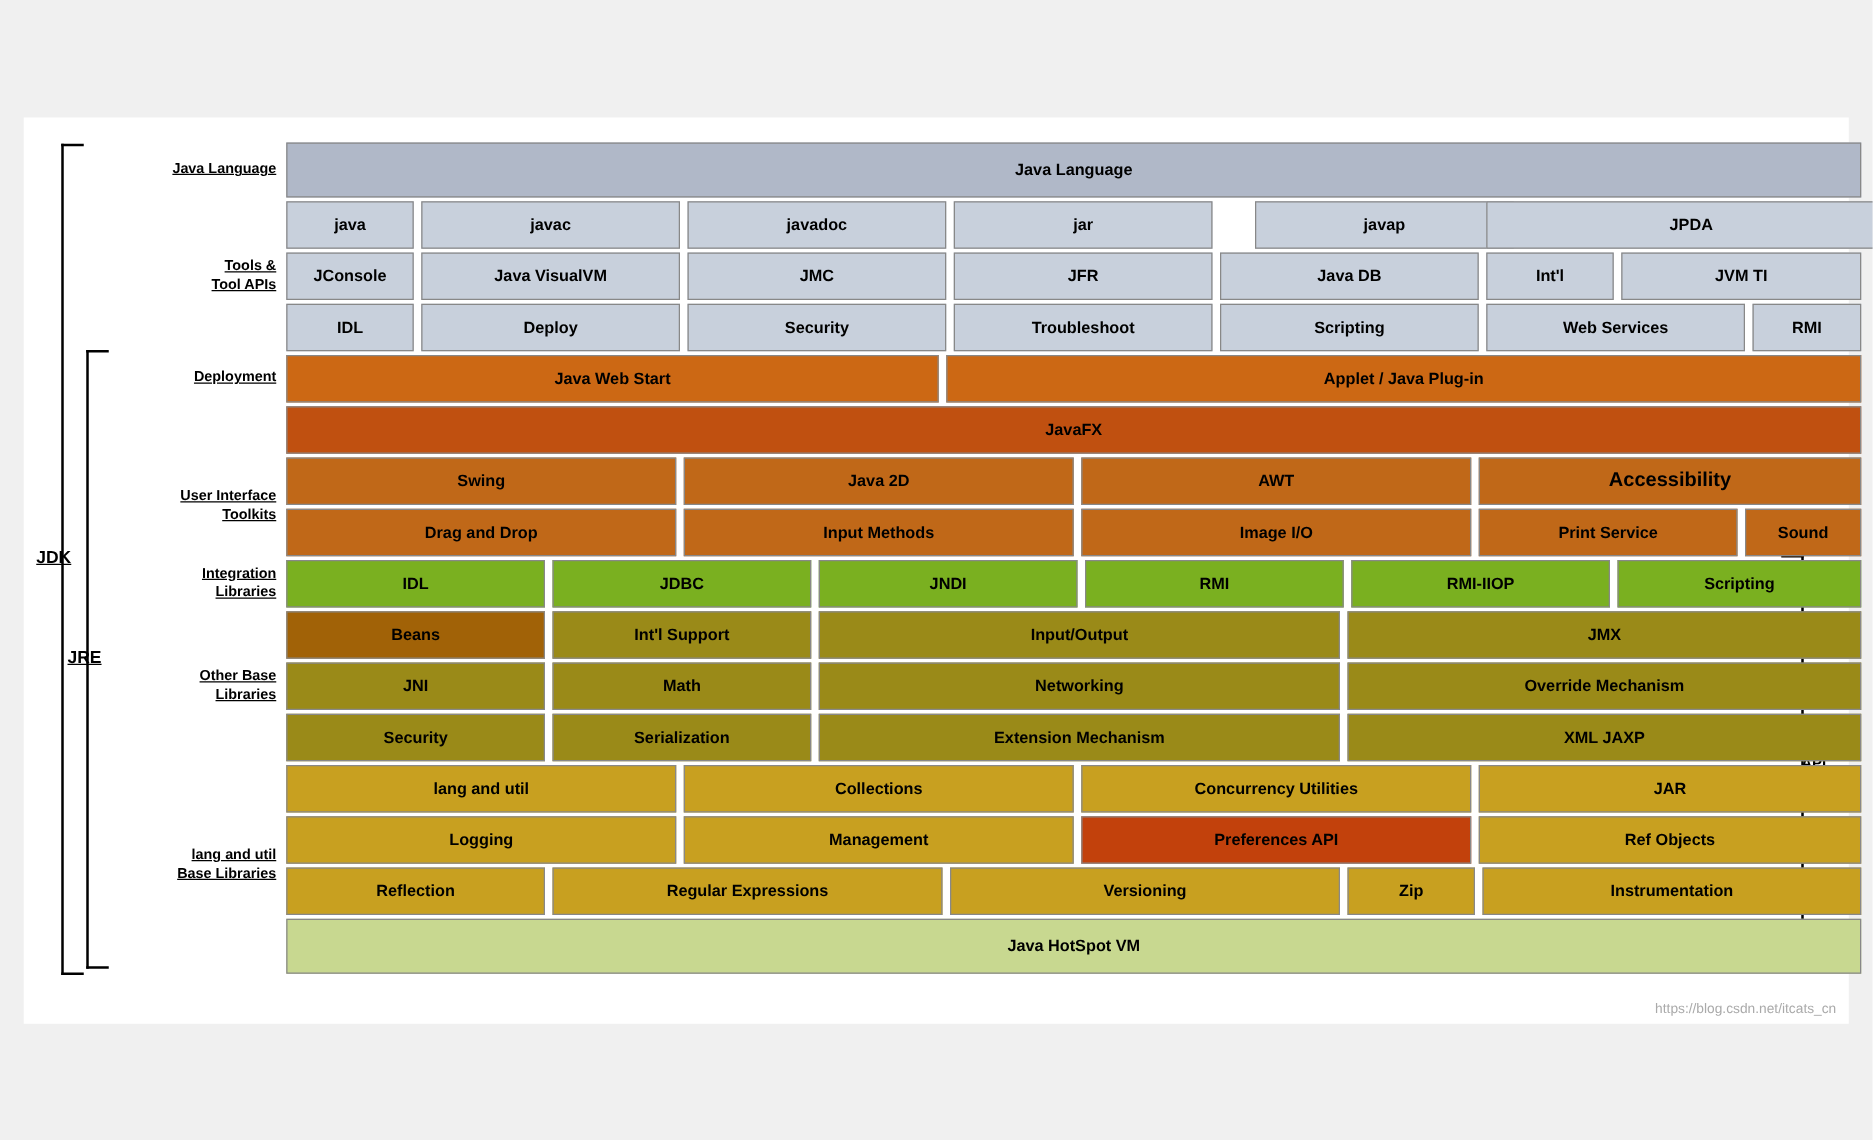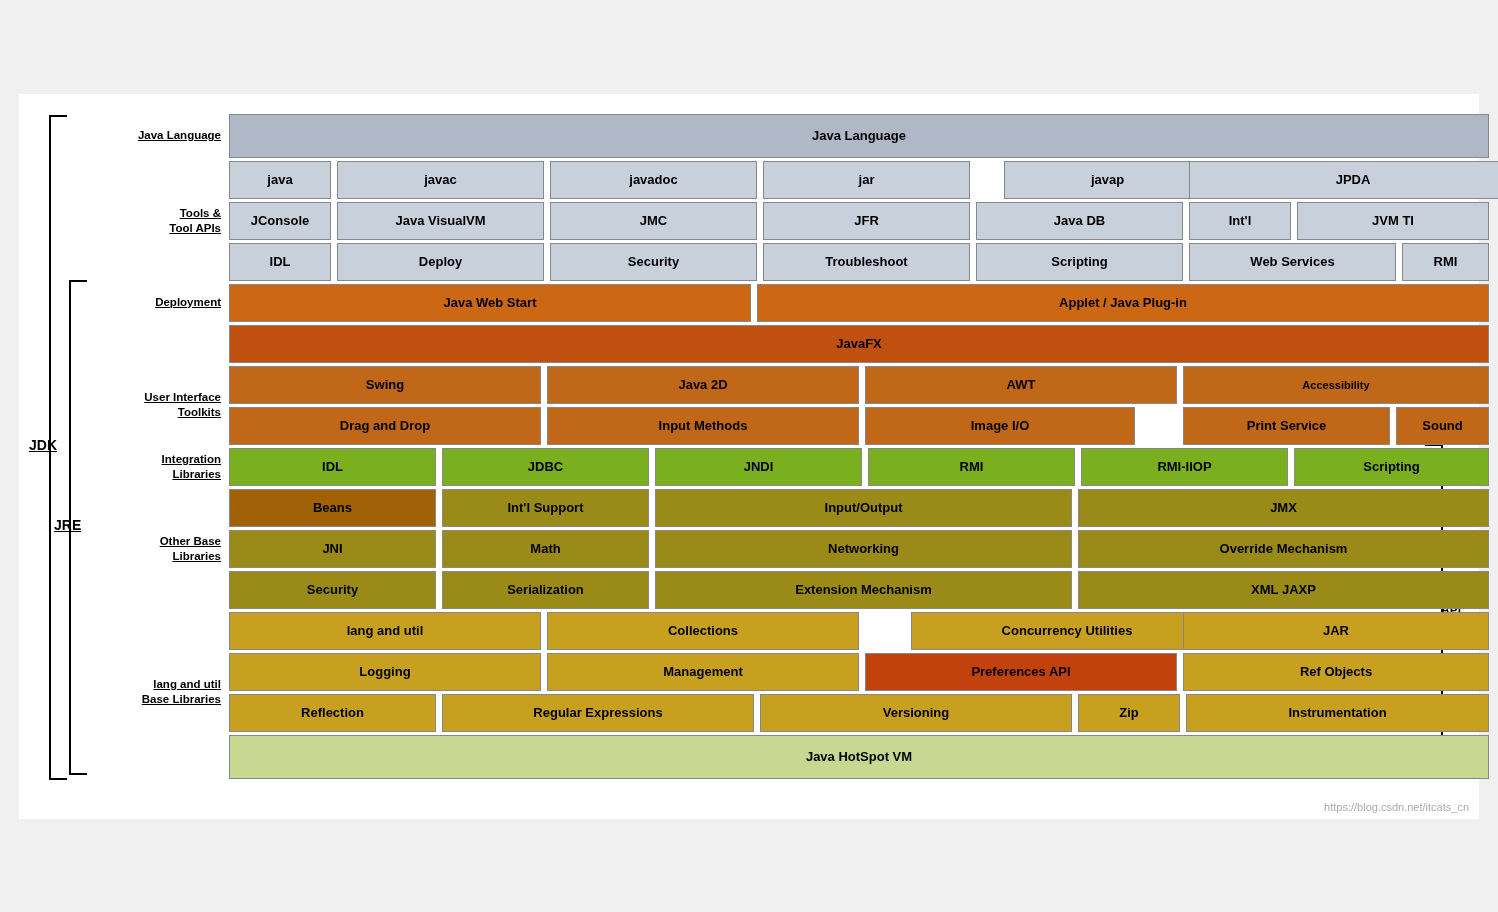--- a/index.html
+++ b/index.html
@@ -68,24 +68,24 @@
         <div style="position: absolute; left: 1283px; top: 129px; width: 87px; height: 38px; background: rgb(200, 208, 220); border: 1.5px solid rgb(136, 136, 136); display: flex; align-items: center; justify-content: center; text-align: center; font-weight: bold; font-size: 13px; padding: 2px 4px;">RMI</div>
         <div style="position: absolute; left: 0px; top: 170px; width: 110px; height: 38px; display: flex; align-items: center; justify-content: flex-end; padding-right: 8px; font-size: 11.5px; font-weight: bold; text-decoration: underline; text-align: right; white-space: pre-line; line-height: 1.3;">Deployment</div>
         <div style="position: absolute; left: 110px; top: 170px; width: 522px; height: 38px; background: rgb(204, 104, 20); border: 1.5px solid rgb(136, 136, 136); display: flex; align-items: center; justify-content: center; text-align: center; font-weight: bold; font-size: 13px; padding: 2px 0;">Java Web Start</div>
         <div style="position: absolute; left: 638px; top: 170px; width: 732px; height: 38px; background: rgb(204, 104, 20); border: 1.5px solid rgb(136, 136, 136); display: flex; align-items: center; justify-content: center; text-align: center; font-weight: bold; font-size: 13px; padding: 2px 4px;">Applet / Java Plug-in</div>
         <div style="position: absolute; left: 110px; top: 211px; width: 1260px; height: 38px; background: rgb(192, 80, 16); border: 1.5px solid rgb(136, 136, 136); display: flex; align-items: center; justify-content: center; text-align: center; font-weight: bold; font-size: 13px; padding: 2px 4px;">JavaFX</div>
         <div style="position: absolute; left: 0px; top: 252px; width: 110px; height: 79px; display: flex; align-items: center; justify-content: flex-end; padding-right: 8px; font-size: 11.5px; font-weight: bold; text-decoration: underline; text-align: right; white-space: pre-line; line-height: 1.3;">User Interface
 Toolkits</div>
         <div style="position: absolute; left: 110px; top: 252px; width: 312px; height: 38px; background: rgb(192, 104, 24); border: 1.5px solid rgb(136, 136, 136); display: flex; align-items: center; justify-content: center; text-align: center; font-weight: bold; font-size: 13px; padding: 2px 4px;">Swing</div>
         <div style="position: absolute; left: 428px; top: 252px; width: 312px; height: 38px; background: rgb(192, 104, 24); border: 1.5px solid rgb(136, 136, 136); display: flex; align-items: center; justify-content: center; text-align: center; font-weight: bold; font-size: 13px; padding: 2px 4px;">Java 2D</div>
         <div style="position: absolute; left: 746px; top: 252px; width: 312px; height: 38px; background: rgb(192, 104, 24); border: 1.5px solid rgb(136, 136, 136); display: flex; align-items: center; justify-content: center; text-align: center; font-weight: bold; font-size: 13px; padding: 2px 4px;">AWT</div>
-        <div style="position: absolute; left: 1064px; top: 252px; width: 306px; height: 38px; background: rgb(192, 104, 24); border: 1.5px solid rgb(136, 136, 136); display: flex; align-items: center; justify-content: center; text-align: center; font-weight: bold; font-size: 11px; padding: 2px 4px;">Accessibility</div>
+        <div style="position: absolute; left: 1064px; top: 252px; width: 306px; height: 38px; background: rgb(192, 104, 24); border: 1.5px solid rgb(136, 136, 136); display: flex; align-items: center; justify-content: center; text-align: center; font-weight: bold; font-size: 16px; padding: 2px 4px;">Accessibility</div>
         <div style="position: absolute; left: 110px; top: 293px; width: 312px; height: 38px; background: rgb(192, 104, 24); border: 1.5px solid rgb(136, 136, 136); display: flex; align-items: center; justify-content: center; text-align: center; font-weight: bold; font-size: 13px; padding: 2px 4px;">Drag and Drop</div>
         <div style="position: absolute; left: 428px; top: 293px; width: 312px; height: 38px; background: rgb(192, 104, 24); border: 1.5px solid rgb(136, 136, 136); display: flex; align-items: center; justify-content: center; text-align: center; font-weight: bold; font-size: 13px; padding: 2px 4px;">Input Methods</div>
-        <div style="position: absolute; left: 746px; top: 293px; width: 270px; height: 38px; background: rgb(192, 104, 24); border: 1.5px solid rgb(136, 136, 136); display: flex; align-items: center; justify-content: center; text-align: left; font-weight: bold; font-size: 13px; padding: 2px 4px;">Image I/O</div>
+        <div style="position: absolute; left: 746px; top: 293px; width: 312px; height: 38px; background: rgb(192, 104, 24); border: 1.5px solid rgb(136, 136, 136); display: flex; align-items: center; justify-content: center; text-align: left; font-weight: bold; font-size: 13px; padding: 2px 4px;">Image I/O</div>
         <div style="position: absolute; left: 1064px; top: 293px; width: 207px; height: 38px; background: rgb(192, 104, 24); border: 1.5px solid rgb(136, 136, 136); display: flex; align-items: center; justify-content: center; text-align: center; font-weight: bold; font-size: 13px; padding: 2px 4px;">Print Service</div>
         <div style="position: absolute; left: 1277px; top: 293px; width: 93px; height: 38px; background: rgb(192, 104, 24); border: 1.5px solid rgb(136, 136, 136); display: flex; align-items: center; justify-content: center; text-align: center; font-weight: bold; font-size: 13px; padding: 2px 4px;">Sound</div>
         <div style="position: absolute; left: 0px; top: 334px; width: 110px; height: 38px; display: flex; align-items: center; justify-content: flex-end; padding-right: 8px; font-size: 11.5px; font-weight: bold; text-decoration: underline; text-align: right; white-space: pre-line; line-height: 1.3;">Integration
 Libraries</div>
         <div style="position: absolute; left: 110px; top: 334px; width: 207px; height: 38px; background: rgb(122, 176, 32); border: 1.5px solid rgb(136, 136, 136); display: flex; align-items: center; justify-content: center; text-align: center; font-weight: bold; font-size: 13px; padding: 2px 4px;">IDL</div>
         <div style="position: absolute; left: 323px; top: 334px; width: 207px; height: 38px; background: rgb(122, 176, 32); border: 1.5px solid rgb(136, 136, 136); display: flex; align-items: center; justify-content: center; text-align: center; font-weight: bold; font-size: 13px; padding: 2px 4px;">JDBC</div>
         <div style="position: absolute; left: 536px; top: 334px; width: 207px; height: 38px; background: rgb(122, 176, 32); border: 1.5px solid rgb(136, 136, 136); display: flex; align-items: center; justify-content: center; text-align: center; font-weight: bold; font-size: 13px; padding: 2px 4px;">JNDI</div>
         <div style="position: absolute; left: 749px; top: 334px; width: 207px; height: 38px; background: rgb(122, 176, 32); border: 1.5px solid rgb(136, 136, 136); display: flex; align-items: center; justify-content: center; text-align: center; font-weight: bold; font-size: 13px; padding: 2px 4px;">RMI</div>
         <div style="position: absolute; left: 962px; top: 334px; width: 207px; height: 38px; background: rgb(122, 176, 32); border: 1.5px solid rgb(136, 136, 136); display: flex; align-items: center; justify-content: center; text-align: center; font-weight: bold; font-size: 13px; padding: 2px 4px;">RMI-IIOP</div>
         <div style="position: absolute; left: 1175px; top: 334px; width: 195px; height: 38px; background: rgb(122, 176, 32); border: 1.5px solid rgb(136, 136, 136); display: flex; align-items: center; justify-content: center; text-align: center; font-weight: bold; font-size: 13px; padding: 2px 4px;">Scripting</div>
@@ -98,21 +98,21 @@
         <div style="position: absolute; left: 110px; top: 416px; width: 207px; height: 38px; background: rgb(154, 138, 24); border: 1.5px solid rgb(136, 136, 136); display: flex; align-items: center; justify-content: center; text-align: center; font-weight: bold; font-size: 13px; padding: 2px 4px;">JNI</div>
         <div style="position: absolute; left: 323px; top: 416px; width: 207px; height: 38px; background: rgb(154, 138, 24); border: 1.5px solid rgb(136, 136, 136); display: flex; align-items: center; justify-content: center; text-align: center; font-weight: bold; font-size: 13px; padding: 2px 4px;">Math</div>
         <div style="position: absolute; left: 536px; top: 416px; width: 417px; height: 38px; background: rgb(154, 138, 24); border: 1.5px solid rgb(136, 136, 136); display: flex; align-items: center; justify-content: center; text-align: center; font-weight: bold; font-size: 13px; padding: 2px 4px;">Networking</div>
         <div style="position: absolute; left: 959px; top: 416px; width: 411px; height: 38px; background: rgb(154, 138, 24); border: 1.5px solid rgb(136, 136, 136); display: flex; align-items: center; justify-content: center; text-align: center; font-weight: bold; font-size: 13px; padding: 2px 4px;">Override Mechanism</div>
         <div style="position: absolute; left: 110px; top: 457px; width: 207px; height: 38px; background: rgb(154, 138, 24); border: 1.5px solid rgb(136, 136, 136); display: flex; align-items: center; justify-content: center; text-align: center; font-weight: bold; font-size: 13px; padding: 2px 4px;">Security</div>
         <div style="position: absolute; left: 323px; top: 457px; width: 207px; height: 38px; background: rgb(154, 138, 24); border: 1.5px solid rgb(136, 136, 136); display: flex; align-items: center; justify-content: center; text-align: center; font-weight: bold; font-size: 13px; padding: 2px 4px;">Serialization</div>
         <div style="position: absolute; left: 536px; top: 457px; width: 417px; height: 38px; background: rgb(154, 138, 24); border: 1.5px solid rgb(136, 136, 136); display: flex; align-items: center; justify-content: center; text-align: center; font-weight: bold; font-size: 13px; padding: 2px 4px;">Extension Mechanism</div>
         <div style="position: absolute; left: 959px; top: 457px; width: 411px; height: 38px; background: rgb(154, 138, 24); border: 1.5px solid rgb(136, 136, 136); display: flex; align-items: center; justify-content: center; text-align: center; font-weight: bold; font-size: 13px; padding: 2px 4px;">XML JAXP</div>
         <div style="position: absolute; left: 110px; top: 498px; width: 312px; height: 38px; background: rgb(200, 160, 32); border: 1.5px solid rgb(136, 136, 136); display: flex; align-items: center; justify-content: center; text-align: center; font-weight: bold; font-size: 13px; padding: 2px 4px;">lang and util</div>
         <div style="position: absolute; left: 428px; top: 498px; width: 312px; height: 38px; background: rgb(200, 160, 32); border: 1.5px solid rgb(136, 136, 136); display: flex; align-items: center; justify-content: center; text-align: center; font-weight: bold; font-size: 13px; padding: 2px 4px;">Collections</div>
-        <div style="position: absolute; left: 746px; top: 498px; width: 312px; height: 38px; background: rgb(200, 160, 32); border: 1.5px solid rgb(136, 136, 136); display: flex; align-items: center; justify-content: center; text-align: center; font-weight: bold; font-size: 13px; padding: 2px 4px; margin-left: 46px;">Concurrency Utilities</div>
+        <div style="position: absolute; left: 746px; top: 498px; width: 312px; height: 38px; background: rgb(200, 160, 32); border: 1.5px solid rgb(136, 136, 136); display: flex; align-items: center; justify-content: center; text-align: center; font-weight: bold; font-size: 13px; padding: 2px 4px;">Concurrency Utilities</div>
         <div style="position: absolute; left: 1064px; top: 498px; width: 306px; height: 38px; background: rgb(200, 160, 32); border: 1.5px solid rgb(136, 136, 136); display: flex; align-items: center; justify-content: center; text-align: center; font-weight: bold; font-size: 13px; padding: 2px 4px;">JAR</div>
         <div style="position: absolute; left: 0px; top: 539px; width: 110px; height: 79px; display: flex; align-items: center; justify-content: flex-end; padding-right: 8px; font-size: 11.5px; font-weight: bold; text-decoration: underline; text-align: right; white-space: pre-line; line-height: 1.3;">lang and util
 Base Libraries</div>
         <div style="position: absolute; left: 110px; top: 539px; width: 312px; height: 38px; background: rgb(200, 160, 32); border: 1.5px solid rgb(136, 136, 136); display: flex; align-items: center; justify-content: center; text-align: center; font-weight: bold; font-size: 13px; padding: 2px 4px;">Logging</div>
         <div style="position: absolute; left: 428px; top: 539px; width: 312px; height: 38px; background: rgb(200, 160, 32); border: 1.5px solid rgb(136, 136, 136); display: flex; align-items: center; justify-content: center; text-align: center; font-weight: bold; font-size: 13px; padding: 2px 4px;">Management</div>
         <div style="position: absolute; left: 746px; top: 539px; width: 312px; height: 38px; background: #c2410c; border: 1.5px solid rgb(136, 136, 136); display: flex; align-items: center; justify-content: center; text-align: center; font-weight: bold; font-size: 13px; padding: 2px 4px;">Preferences API</div>
         <div style="position: absolute; left: 1064px; top: 539px; width: 306px; height: 38px; background: rgb(200, 160, 32); border: 1.5px solid rgb(136, 136, 136); display: flex; align-items: center; justify-content: center; text-align: center; font-weight: bold; font-size: 13px; padding: 2px 4px;">Ref Objects</div>
         <div style="position: absolute; left: 110px; top: 580px; width: 207px; height: 38px; background: rgb(200, 160, 32); border: 1.5px solid rgb(136, 136, 136); display: flex; align-items: center; justify-content: center; text-align: center; font-weight: bold; font-size: 13px; padding: 2px 4px;">Reflection</div>
         <div style="position: absolute; left: 323px; top: 580px; width: 312px; height: 38px; background: rgb(200, 160, 32); border: 1.5px solid rgb(136, 136, 136); display: flex; align-items: center; justify-content: center; text-align: center; font-weight: bold; font-size: 13px; padding: 2px 4px;">Regular Expressions</div>
         <div style="position: absolute; left: 641px; top: 580px; width: 312px; height: 38px; background: rgb(200, 160, 32); border: 1.5px solid rgb(136, 136, 136); display: flex; align-items: center; justify-content: center; text-align: center; font-weight: bold; font-size: 13px; padding: 2px 4px;">Versioning</div>

